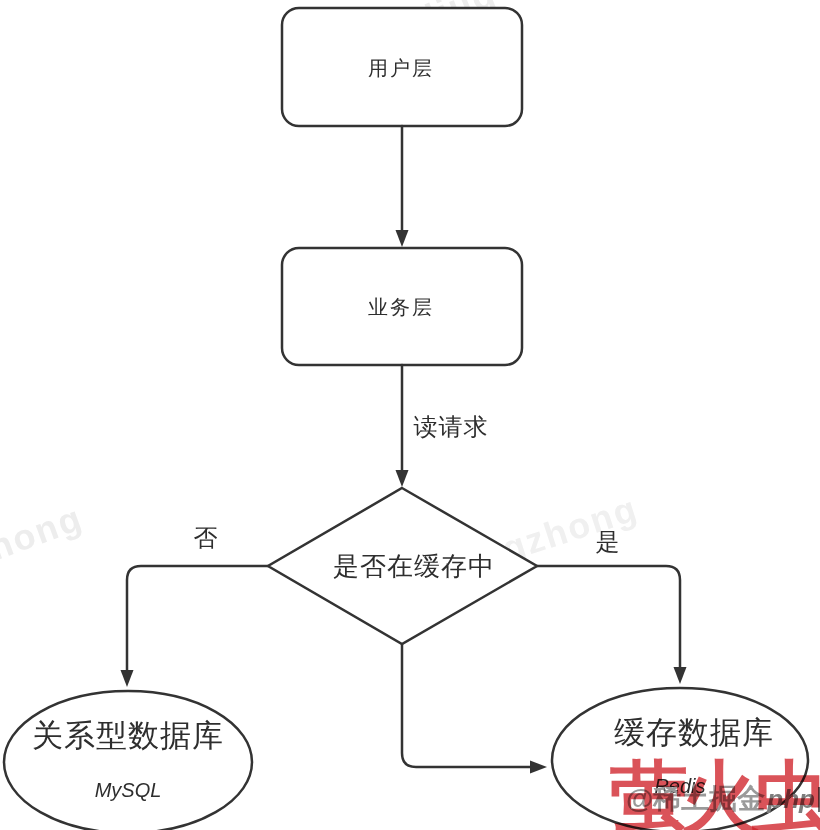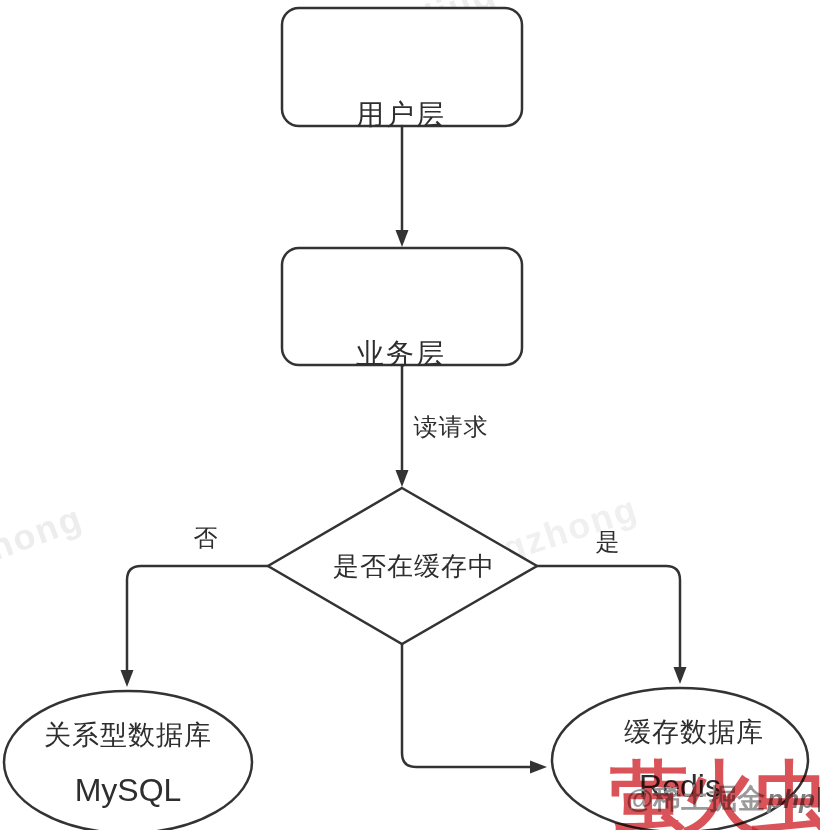--- a/index.html
+++ b/index.html
@@ -31,25 +31,25 @@
   svg.diagram { position: absolute; left: 0; top: 0; }
 
   
   .lbl {
     position: absolute;
     transform: translate(-50%, -50%);
     white-space: nowrap;
     text-align: center;
     line-height: 1.15;
   }
-  .lbl-box     { font-size: 28px; letter-spacing: 2px; margin-top: 47px; }
+  .lbl-box     { font-size: 20px; letter-spacing: 2px; }
   .lbl-diamond { font-size: 26px; letter-spacing: 1px; margin-left: 12px; }
   .lbl-edge    { font-size: 24px; letter-spacing: 1px; }
-  .lbl-ellipse-cn { font-size: 27px; letter-spacing: 1px; text-align: center; }
-  .lbl-ellipse-en { font-size: 32px; }
+  .lbl-ellipse-cn { font-size: 31px; letter-spacing: 1px; text-align: center; }
+  .lbl-ellipse-en { font-size: 20px; font-style: italic; }
 
   .lbl-user      { left: 401px; top: 68px;  }
   .lbl-business  { left: 401px; top: 307px; }
   .lbl-read      { left: 451px; top: 427px; }
   .lbl-decision  { left: 402px; top: 567px; }
   .lbl-no        { left: 206px; top: 538px; }
   .lbl-yes       { left: 608px; top: 542px; }
   .lbl-mysql-1   { left: 128px; top: 736px; }
   .lbl-mysql-2   { left: 128px; top: 790px; }
   .lbl-redis-1   { left: 682px; top: 733px; margin-left: 12px; }

